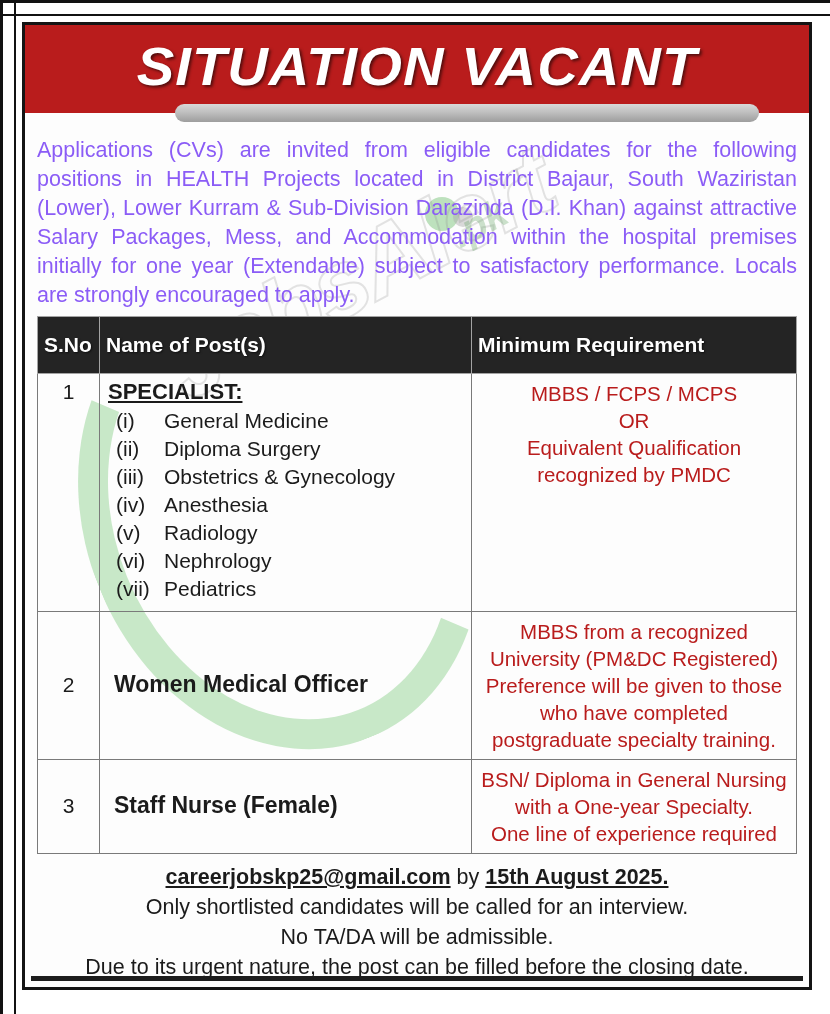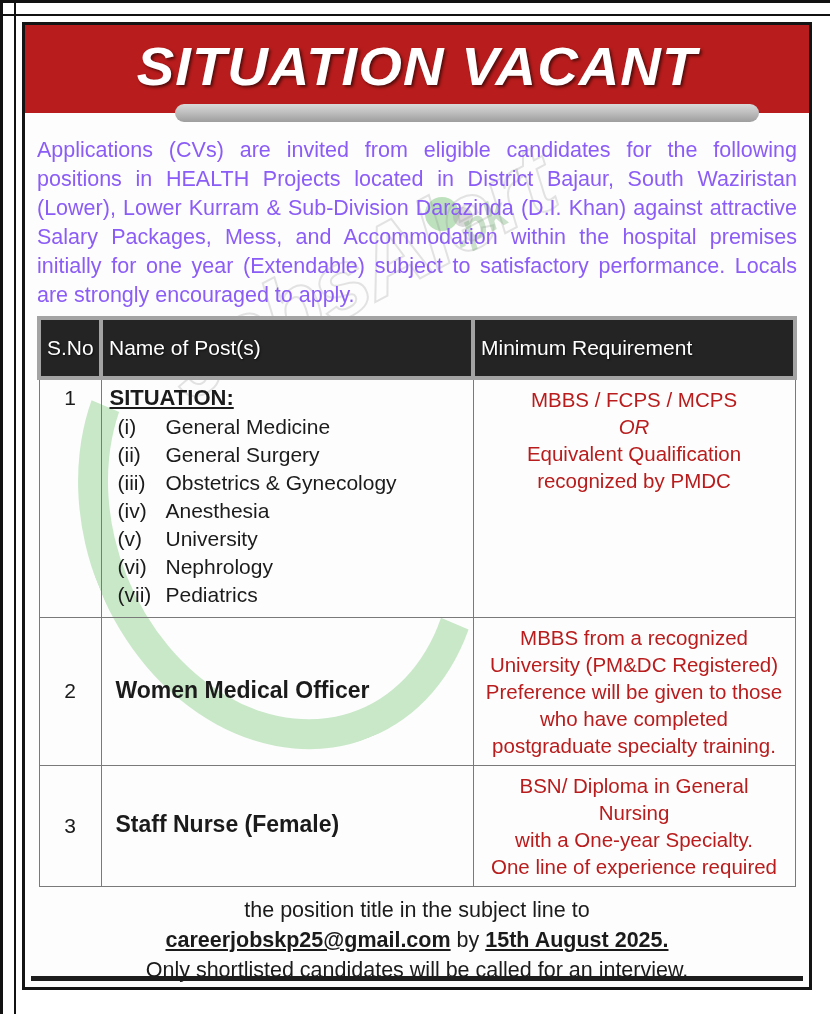--- a/index.html
+++ b/index.html
@@ -176,24 +176,24 @@
     table-layout: fixed;
   }
   table.posts th, table.posts td {
     border: 1px solid #7a7a7a;
     vertical-align: top;
   }
   table.posts thead th {
     background: #242424;
     color: #ffffff;
     font-size: 21px;
-    font-weight: normal;
+    font-weight: bold;
     text-align: left;
     padding: 16px 6px;
-    border: 4px solid #a3a3a3;
+    border: 1px solid #a3a3a3;
     text-shadow: 1px 1px 2px rgba(0,0,0,0.6);
   }
   .col-sno { width: 62px; }
   .col-post { width: 372px; }
   .col-req  { width: auto; }
 
   td.c-sno {
     text-align: center;
     font-size: 21px;
     color: #1b1b1b;
@@ -237,21 +237,21 @@
   }
   .post-bold {
     font-weight: bold;
     font-size: 23px;
   }
   td.c-post.vmid {
     vertical-align: middle;
     padding-left: 14px;
   }
   td.c-sno.vmid { vertical-align: middle; padding-top:0;}
-  .italic-or { font-style: italic; }
+  .italic-or { }
 
   
   .footer {
     position: relative;
     z-index: 2;
     margin: 8px 12px 0 12px;
     text-align: center;
     font-size: 21.5px;
     line-height: 30px;
     color: #1b1b1b;
@@ -306,41 +306,41 @@
           <th>S.No</th>
           <th>Name of Post(s)</th>
           <th>Minimum Requirement</th>
         </tr>
       </thead>
       <tbody>
 
         <tr>
           <td class="c-sno">1</td>
           <td class="c-post">
-            <span class="post-heading">SITUATION:</span>
+            <span class="post-heading">SPECIALIST:</span>
             <ul class="spec-list">
               <li>
                 <span class="rn">(i)</span>
                 <span>General Medicine</span>
               </li>
               <li>
                 <span class="rn">(ii)</span>
-                <span>General Surgery</span>
+                <span>Diploma Surgery</span>
               </li>
               <li>
                 <span class="rn">(iii)</span>
                 <span>Obstetrics &amp; Gynecology</span>
               </li>
               <li>
                 <span class="rn">(iv)</span>
                 <span>Anesthesia</span>
               </li>
               <li>
                 <span class="rn">(v)</span>
-                <span>University</span>
+                <span>Radiology</span>
               </li>
               <li>
                 <span class="rn">(vi)</span>
                 <span>Nephrology</span>
               </li>
               <li>
                 <span class="rn">(vii)</span>
                 <span>Pediatrics</span>
               </li>
             </ul>
@@ -376,24 +376,24 @@
             <div>BSN/ Diploma in General Nursing</div>
             <div>with a One-year Specialty.</div>
             <div>One line of experience required</div>
           </td>
         </tr>
       </tbody>
     </table>
   </div>
 
   <div class="footer">
-    <div>the position title in the subject line to</div>
     <div>
       <span class="em">careerjobskp25@gmail.com</span>
       <span>by</span>
       <span class="em">15th August 2025.</span>
     </div>
     <div>Only shortlisted candidates will be called for an interview.</div>
+    <div>No TA/DA will be admissible.</div>
     <div>Due to its urgent nature, the post can be filled before the closing date.</div>
   </div>
 
   <div class="footer-rule"></div>
 </div>
 
 </body></html>

